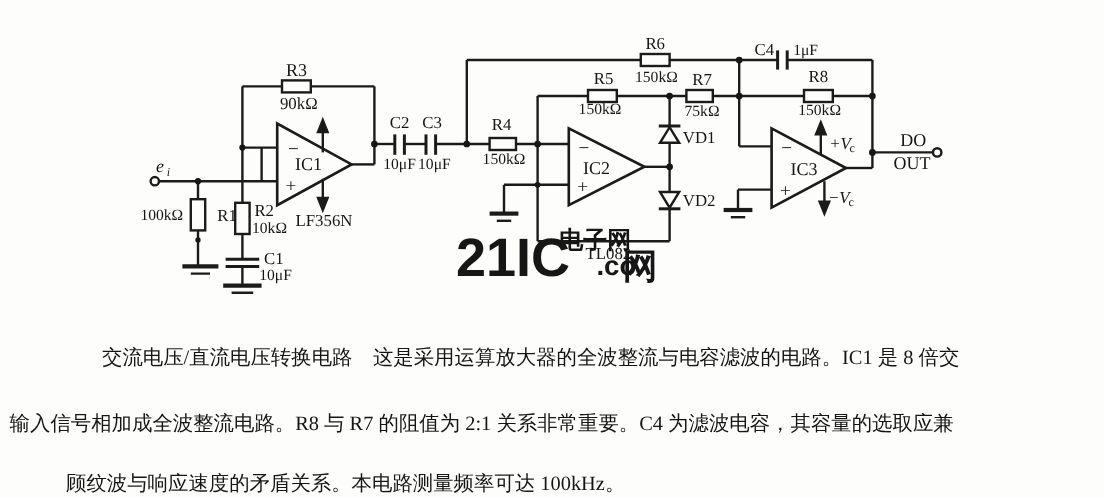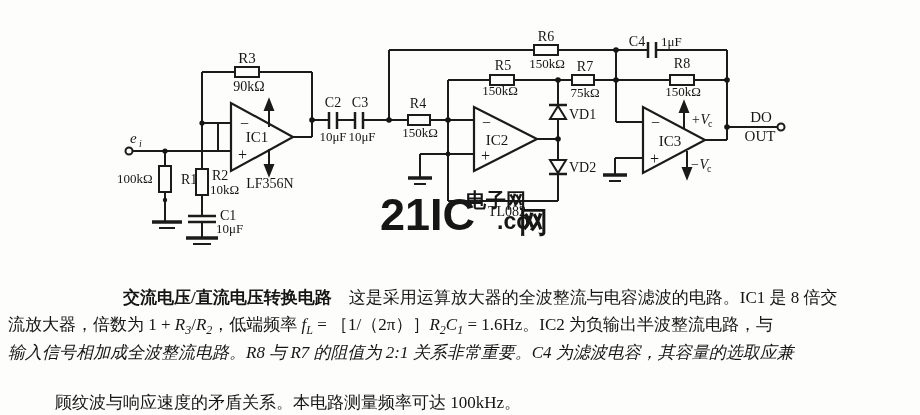--- a/index.html
+++ b/index.html
@@ -7,26 +7,26 @@
   .stage{position:relative;width:920px;height:415px;}
   svg{position:absolute;left:0;top:0;}
   svg text{fill:#161616;font-family:"Liberation Serif", serif;}
   .lbl{font-size:14px;}
   .val{font-size:13px;}
   .big{font-size:15px;}
   .pol{font-size:16px;}
   .subt{font-size:10px;}
   .wm{font-family:"Liberation Sans", sans-serif;font-weight:bold;}
   .caption{position:absolute;left:8px;width:906px;font-size:17px;white-space:nowrap;color:#151515;}
-  .caption b{font-weight:bold;margin-left:38px;}
+  .caption b{font-weight:normal;}
   .caption i{font-style:italic;}
   .caption sub{font-size:12px;font-style:italic;}
   .cl1{top:286px;text-indent:77px;}
   .cl2{top:313px;}
-  .cl3{top:341px;font-style:italic;}
+  .cl3{top:341px;}
   .cl4{top:391px;margin-left:47px;}
 </style>
 </head>
 <body>
 
 <div class="stage">
 <svg width="920" height="272" viewBox="0 0 920 272">
   <g stroke="#1b1b1b" stroke-width="2" fill="none">
 
     <line x1="133" y1="151" x2="231" y2="151"></line>
@@ -236,16 +236,15 @@
 
   <g>
     <text x="466" y="207" class="wm" font-size="20" fill="rgba(240,160,175,0.85)">电子网</text>
     <text x="380" y="230" class="wm" font-size="45" fill="rgba(233,133,133,0.8)">21IC</text>
     <text x="497" y="229" class="wm" font-size="23" fill="rgba(233,133,133,0.8)">.co</text>
     <text x="519" y="232" class="wm" font-size="29" fill="rgba(243,175,188,0.7)">网</text>
   </g>
 </svg>
 
 <div class="caption cl1"><b>交流电压/直流电压转换电路</b><span>　这是采用运算放大器的全波整流与电容滤波的电路。IC1 是 8 倍交</span></div>
-<div class="caption cl2"><span>流放大器，倍数为 1 + </span><i>R</i><sub>3</sub><span>/</span><i>R</i><sub>2</sub><span>，低端频率 </span><i>f</i><sub>L</sub><span> = ［1/（2π）］</span><i>R</i><sub>2</sub><i>C</i><sub>1</sub><span> = 1.6Hz。IC2 为负输出半波整流电路，与</span></div>
 <div class="caption cl3"><span>输入信号相加成全波整流电路。R8 与 R7 的阻值为 2:1 关系非常重要。C4 为滤波电容，其容量的选取应兼</span></div>
 <div class="caption cl4"><span>顾纹波与响应速度的矛盾关系。本电路测量频率可达 100kHz。</span></div>
 </div>
 
 </body></html>

